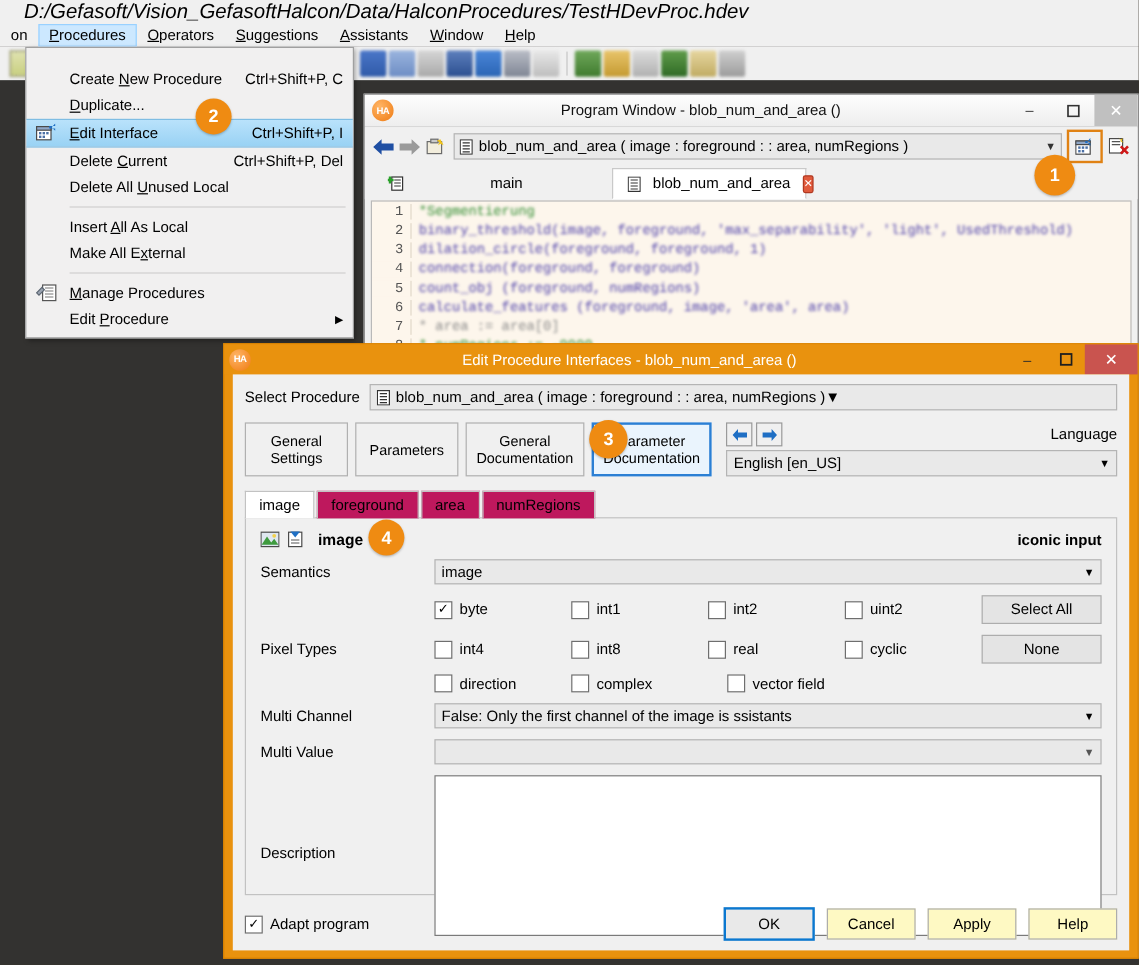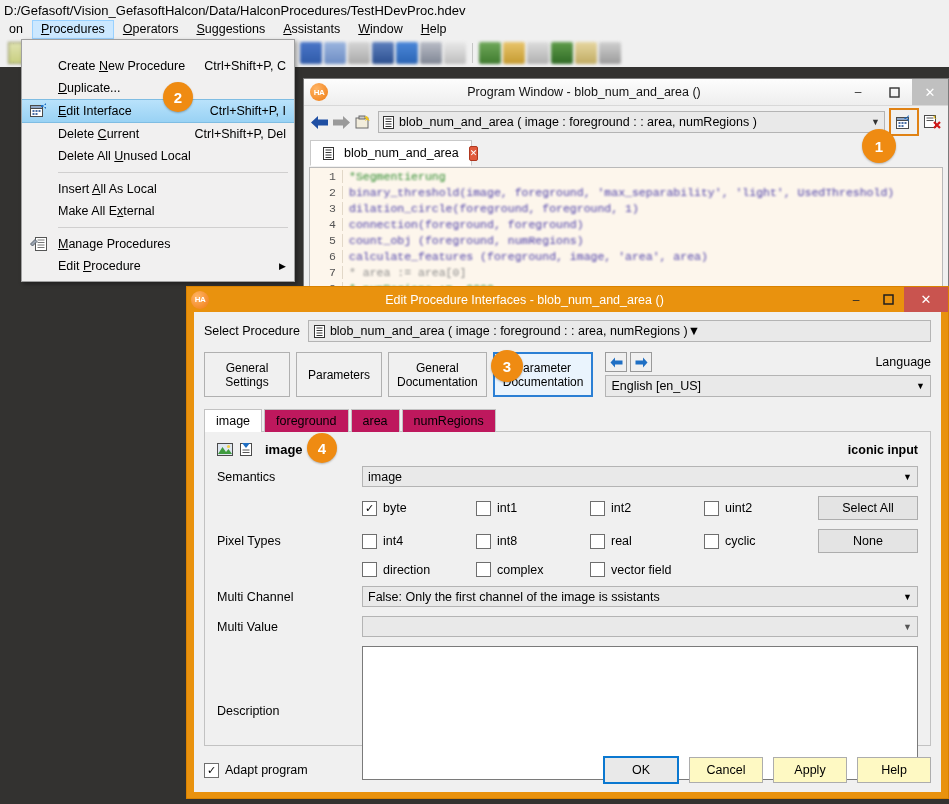--- a/index.html
+++ b/index.html
@@ -11,22 +11,22 @@
     background: #333230;
     font-family: "Liberation Sans", sans-serif;
     font-size: 12px;
     color: #000;
   }
   #root { position: relative; width: 949px; height: 804px; }
 
   
   .pathbar {
     position: absolute; left: 0; top: 0; width: 949px; height: 20px;
-    background: #f0f0f0; color: #000; font-size: 13px;
-    display: flex; align-items: center; padding-left: 4px; box-sizing: border-box;
+    background: #f0f0f0; color: #000; font-size: 17px;
+    display: flex; align-items: center; padding-left: 20px; box-sizing: border-box; font-style: italic;
   }
 
   
   .menubar {
     position: absolute; left: 0; top: 20px; width: 949px; height: 19px;
     background: #f0f0f0; display: flex; align-items: center; font-size: 12.5px;
   }
   .menubar .mi { padding: 2px 9px; line-height: 15px; white-space: nowrap; }
   .menubar .mi.active { background: #cce8ff; border: 1px solid #99d1ff; padding: 1px 8px; }
   .mi u { text-decoration: underline; }
@@ -342,20 +342,33 @@
           <rect x="0.5" y="1.5" width="11" height="12" fill="#fff" stroke="#4a4a4a"></rect>
           <line x1="2.5" y1="4" x2="9.5" y2="4" stroke="#555"></line>
             <line x1="2.5" y1="6.5" x2="9.5" y2="6.5" stroke="#555"></line>
           <path d="M8 0 l1.2 2.4 L11.8 1.2 l-1.2 2.4 L13 4.8 l-2.6 -0.4 Z" fill="#f0c419"></path>
           <path d="M10 8 L16 14 M16 8 L10 14" stroke="#d01818" stroke-width="2.2"></path>
         </svg>
       </div>
     </div>
 
     <div class="pw-tabs">
+      <div class="pw-tab" style="width:200px;justify-content:flex-start;">
+        <span class="svgi">
+          <svg width="14" height="14" viewBox="0 0 14 14">
+              <rect x="3.5" y="1.5" width="9" height="11" fill="#fff" stroke="#333"></rect>
+              <line x1="5.5" y1="4" x2="11" y2="4" stroke="#333"></line>
+              <line x1="5.5" y1="6.5" x2="11" y2="6.5" stroke="#333"></line>
+              <line x1="5.5" y1="9" x2="11" y2="9" stroke="#333"></line>
+              <path d="M0 3 h5 v2 h-5 z" fill="#2aa02a"></path>
+              <path d="M2 1 v6" stroke="#2aa02a" stroke-width="2"></path>
+            </svg>
+        </span>
+        <span style="flex:1;text-align:center;">main</span>
+      </div>
       <div class="pw-tab active" style="width:162px;justify-content:flex-start;">
         <span class="svgi">
           <svg width="11" height="13" viewBox="0 0 11 13">
               <rect x="0.5" y="0.5" width="10" height="12" fill="#fff" stroke="#333"></rect>
               <line x1="2.5" y1="3" x2="8.5" y2="3" stroke="#333"></line>
               <line x1="2.5" y1="5.5" x2="8.5" y2="5.5" stroke="#333"></line>
               <line x1="2.5" y1="8" x2="8.5" y2="8" stroke="#333"></line>
               <line x1="2.5" y1="10.5" x2="8.5" y2="10.5" stroke="#333"></line>
             </svg>
         </span>
@@ -628,21 +641,21 @@
           <span class="flab"></span>
           <div class="cbgrid">
             <label class="cbcell">
                 <span class="chk"></span>
                 <span>direction</span>
               </label>
             <label class="cbcell">
                 <span class="chk"></span>
                 <span>complex</span>
               </label>
-            <label class="cbcell" style="width:160px;">
+            <label class="cbcell" style="width:160px;margin-left:16px;">
                 <span class="chk"></span>
                 <span>vector field</span>
               </label>
           </div>
           <div style="width:126px;"></div>
         </div>
 
         <div class="frow">
           <span class="flab">Multi Channel</span>
           <div class="fcombo">

